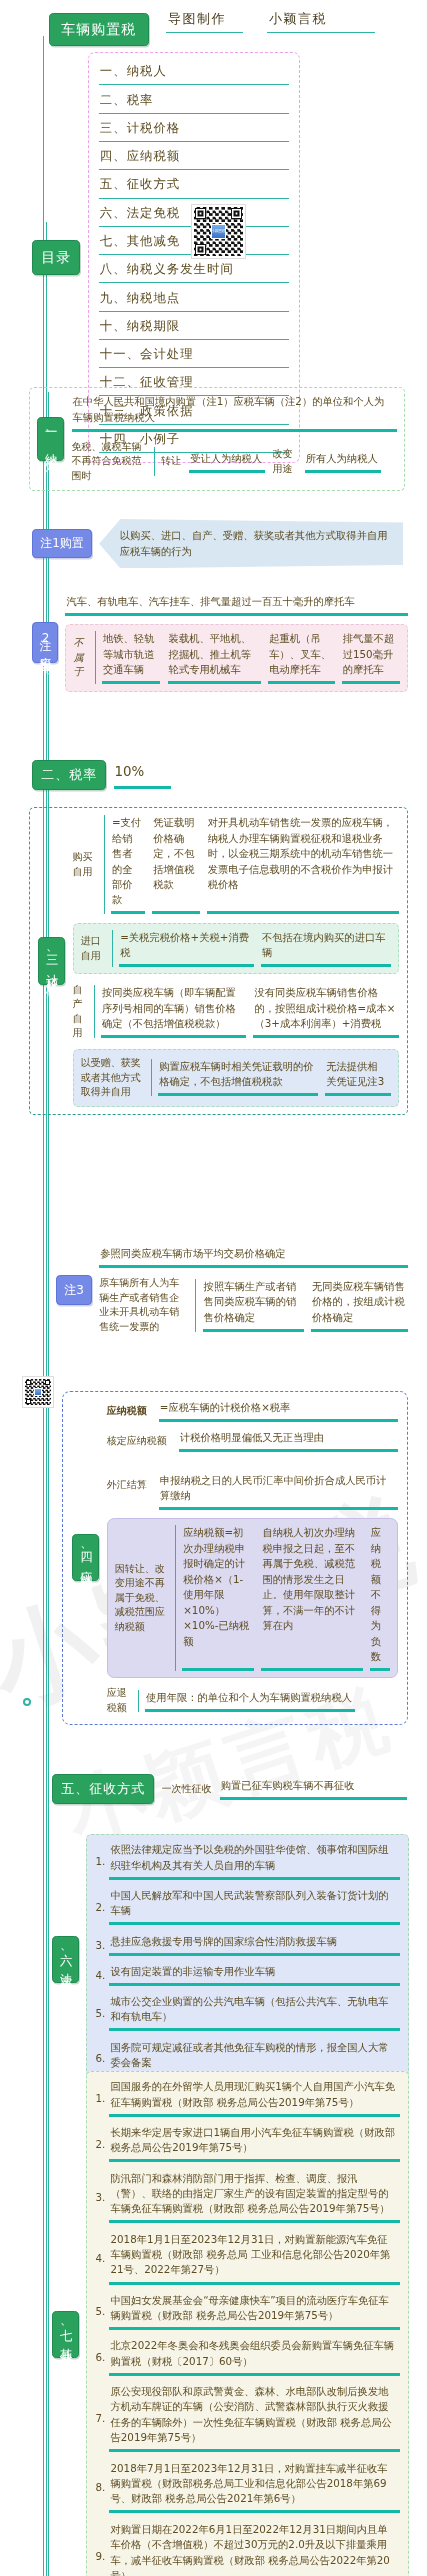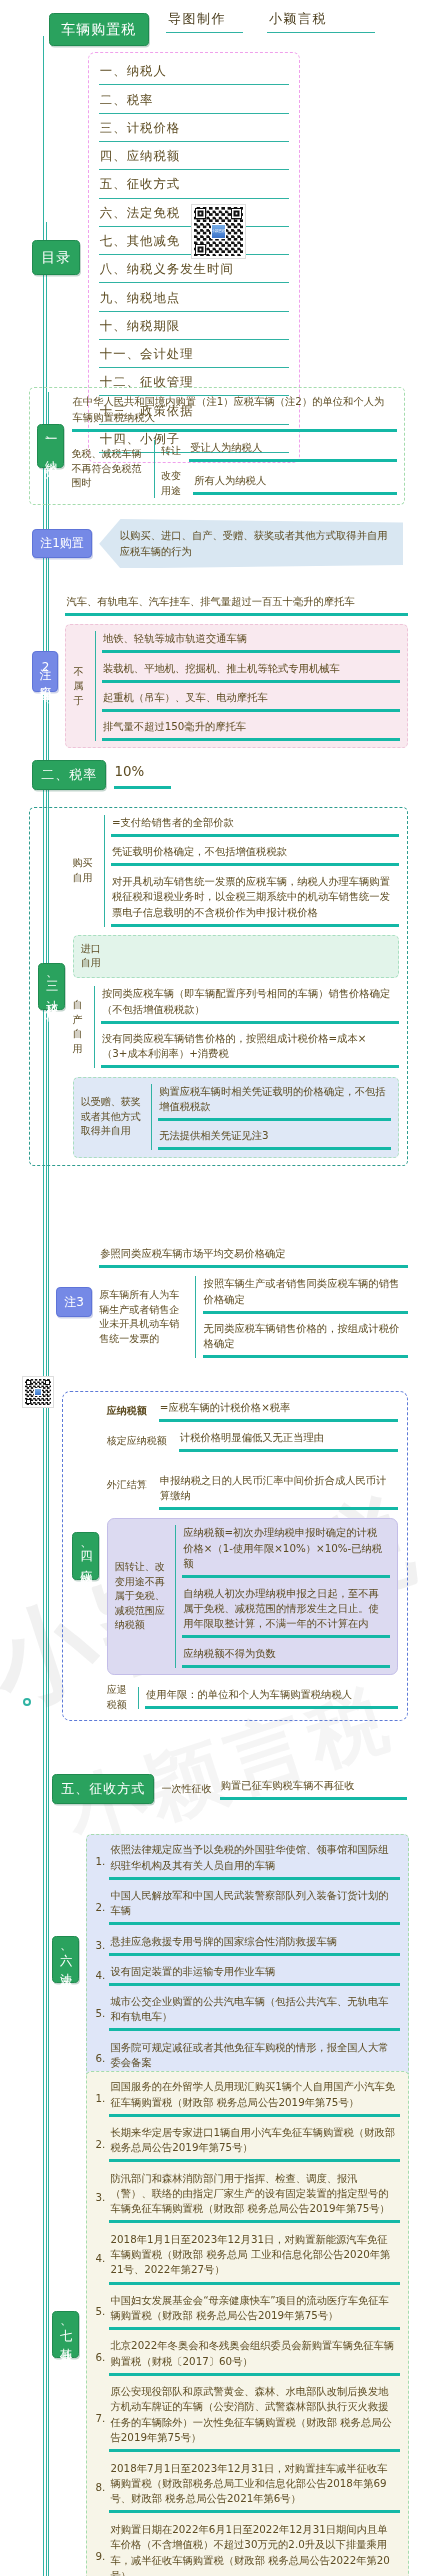--- a/index.html
+++ b/index.html
@@ -33,21 +33,21 @@
             box-shadow:1px 1.5px 0 rgba(60,80,170,.25); flex:0 0 auto; text-align:center;
             padding:5.2px 7.2px; font-size:12px; z-index:3; }
   .blabel.vert { writing-mode:vertical-lr; text-orientation:upright; padding:6.2px 3.6px; letter-spacing:2.1px; }
   
   .leaf { font-size:10.3px; line-height:1.5; border-bottom:3px solid #14b8a6;
           padding:0 3.1px 3.6px 1px; color:#5d4c22; }
   .leaf.big { font-size:13.4px; }
   .plain { font-size:10.3px; line-height:1.5; color:#5d4c22; }
   .pair { display:flex; align-items:center; gap:8.2px; }
   .slab { font-size:10px; line-height:1.45; color:#5d4c22; flex:0 0 auto; }
-  .col  { display:flex; flex-direction:column; gap:7.2px; flex:1; min-width:0;
+  .col  { display:flex; flex-direction:row; gap:7.2px; flex:1; min-width:0;
           border-left:1px solid #2fb3a3; padding-left:6.2px; }
   .item { display:flex; gap:4.1px; align-items:center; }
   .item .n { font-size:10.3px; flex:0 0 auto; }
   .item .t { flex:1; }
   .cont-toc   { border:1.5px dashed #f0a0ec; background:#fff; padding:9.3px 10.3px; border-radius:7.2px; }
   .cont-s1    { border:1px dashed #9fdcA8; border-color:#a5dcae; padding:6.2px 7.2px; border-radius:5.2px; }
   .poly-note1 { background:#d9e7f2; padding:9.3px 10.3px 9.3px 20.6px;
                 clip-path:polygon(7% 0,100% 7%,100% 93%,7% 100%,0 50%); }
   .cont-pink  { background:#f9e9ef; border:1px dashed #eec3d8; border-radius:5.2px; padding:6.2px 7.2px; }
   .cont-s3    { border:1px dashed #2e9d8e; border-radius:5.2px; padding:7.2px 8.2px; }
@@ -152,21 +152,21 @@
 <div class="sec" style="left:32px; top:519px; width:371px;">
   <div class="blabel">注1购置</div>
   <div class="poly-note1 plain" style="flex:1;">以购买、进口、自产、受赠、获奖或者其他方式取得并自用应税车辆的行为</div>
 </div>
 
 <div class="sec" style="left:32px; top:594px; width:376px;">
   <div class="blabel vert">注2应税车辆</div>
   <div class="kids">
     <div class="leaf">汽车、有轨电车、汽车挂车、排气量超过一百五十毫升的摩托车</div>
     <div class="cont-pink pair">
-      <div class="slab" style="width:1.3em;">不属于</div>
+      <div class="slab" style="width:1.3em;font-style:italic;">不属于</div>
       <div class="col">
         <div class="leaf">地铁、轻轨等城市轨道交通车辆</div>
         <div class="leaf">装载机、平地机、挖掘机、推土机等轮式专用机械车</div>
         <div class="leaf">起重机（吊车）、叉车、电动摩托车</div>
         <div class="leaf">排气量不超过150毫升的摩托车</div>
       </div>
     </div>
   </div>
 </div>
 
@@ -181,20 +181,24 @@
     <div class="pair">
       <div class="slab" style="width:2.3em;">购买自用</div>
       <div class="col">
         <div class="leaf">=支付给销售者的全部价款</div>
         <div class="leaf">凭证载明价格确定，不包括增值税税款</div>
         <div class="leaf">对开具机动车销售统一发票的应税车辆，纳税人办理车辆购置税征税和退税业务时，以金税三期系统中的机动车销售统一发票电子信息载明的不含税价作为申报计税价格</div>
       </div>
     </div>
     <div class="cont-green pair">
       <div class="slab" style="width:2.3em;">进口自用</div>
+      <div class="col">
+        <div class="leaf">=关税完税价格+关税+消费税</div>
+        <div class="leaf">不包括在境内购买的进口车辆</div>
+      </div>
     </div>
     <div class="pair">
       <div class="slab" style="width:1.3em;">自产自用</div>
       <div class="col">
         <div class="leaf">按同类应税车辆（即车辆配置序列号相同的车辆）销售价格确定（不包括增值税税款）</div>
         <div class="leaf">没有同类应税车辆销售价格的，按照组成计税价格=成本×（3+成本利润率）+消费税</div>
       </div>
     </div>
     <div class="cont-blue pair">
       <div class="slab" style="width:6.2em;">以受赠、获奖或者其他方式取得并自用</div>

